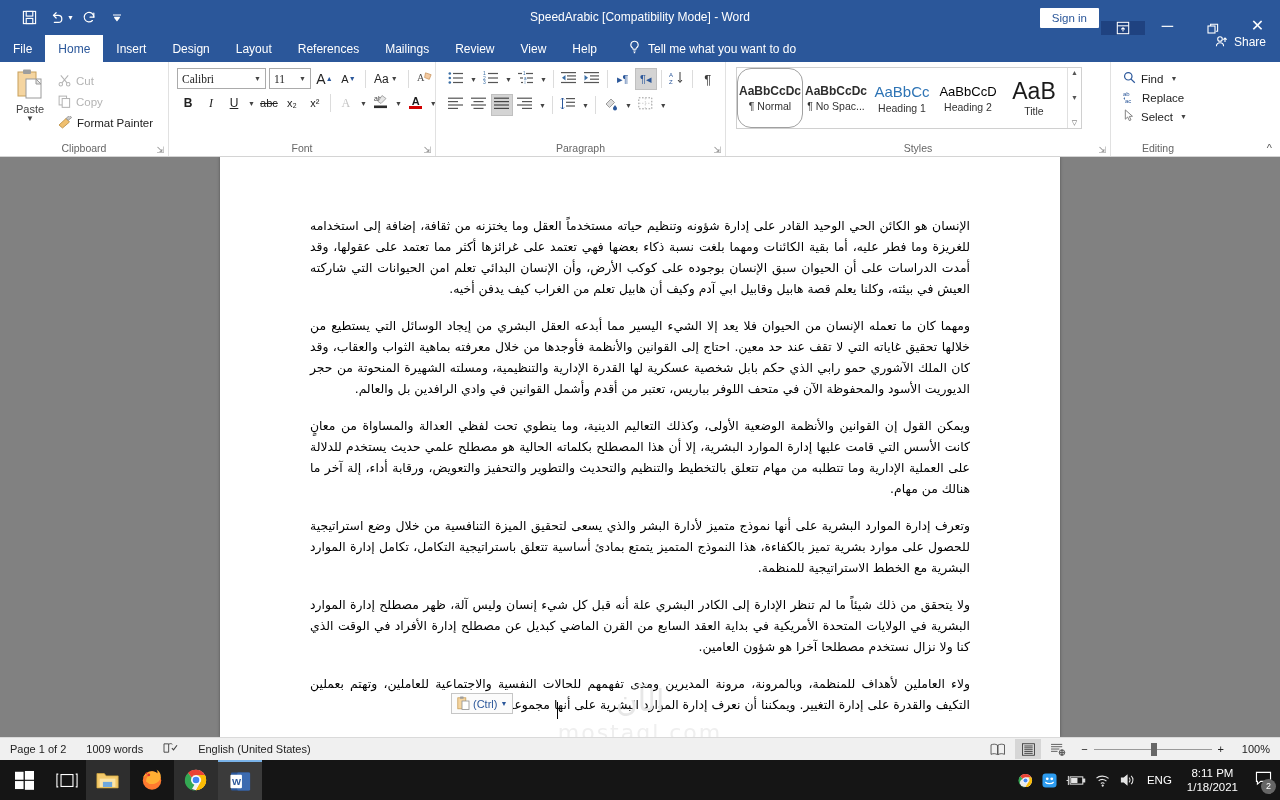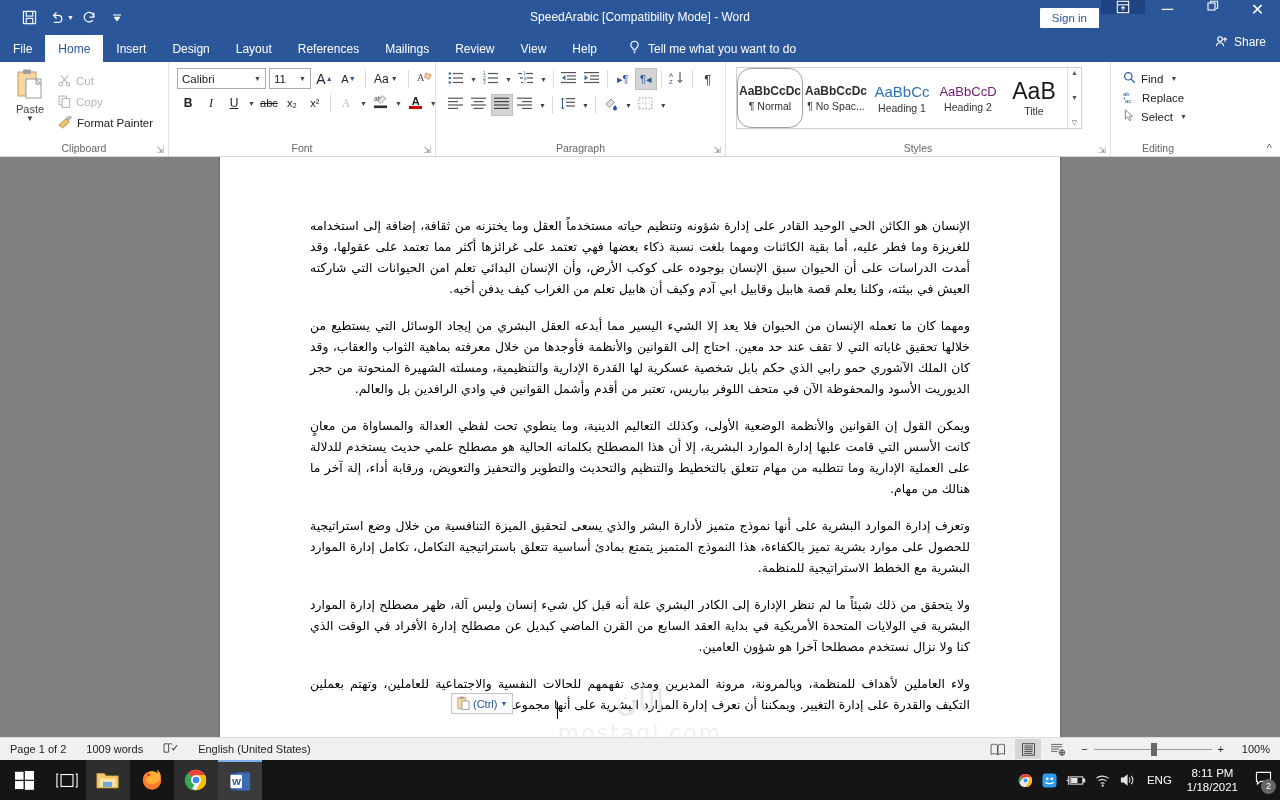--- a/index.html
+++ b/index.html
@@ -21,21 +21,21 @@
     width: 26px; height: 24px; display: flex; align-items: center; justify-content: center;
     color: #ffffff;
   }
   .qat-btn svg { display: block; }
   .qat-caret { font-size: 7px; color:#fff; margin-left:-5px; }
   .title-text {
     position: absolute; left: 0; right: 0; text-align: center;
     color: #ffffff; font-size: 12px; line-height: 35px;
     pointer-events: none;
   }
-  .tb-right { margin-left: auto; display: flex; align-items: flex-start; height:35px; z-index:2;padding-left:16px;}
+  .tb-right { margin-left: auto; display: flex; align-items: flex-end; height:35px; z-index:2;padding-left:16px;}
   .signin {
     color: #2b579a; background:#ffffff; font-size: 11.5px;
     padding: 4px 12px; align-self:center; margin-right: 2px; border-radius:1px;
   }
   .ribbon-display {
     width: 44px; background: #1f4280; display:flex; align-items:center; justify-content:center;
     color:#fff;
   }
   .wbtn {
     width: 45px; display: flex; align-items: center; justify-content: center; color: #fff;
@@ -90,21 +90,21 @@
   .clip-item.enabled { color: #222; }
 
   
   .fontg { width: 267px; }
   .font-row1 { display: flex; align-items: center; gap: 3px; padding-top: 2px; }
   .combo {
     height: 21px; border: 1px solid #ababab; background: #fff;
     display: flex; align-items: center; font-size: 11.5px; color: #222;
     padding-left: 4px; position: relative;
   }
-  .combo .cv { flex: 1; white-space: nowrap; overflow: hidden; }
+  .combo .cv { flex: 1; white-space: nowrap; overflow: hidden; font-family: Liberation Serif, serif; }
   .combo .cc { font-size: 7px; color: #444; padding: 0 4px; }
   .combo.fontname { width: 89px; }
   .combo.fontsize { width: 42px; }
   .ic {
     height: 21px; min-width: 21px; display: flex; align-items: center; justify-content: center;
     font-size: 12px; color: #222; padding: 0 2px;
   }
   .sep { width: 1px; height: 18px; background: #dcdcdc; margin: 0 3px; }
   .font-row2 { display: flex; align-items: center; gap: 1px; padding-top: 3px; }
   .btn {
@@ -624,21 +624,21 @@
           </div>
           <div class="style-item">
             <span class="style-prev" style="color:#2d2d2d;font-size:12px;font-weight:bold">AaBbCcDc</span>
             <span class="style-name">¶ No Spac...</span>
           </div>
           <div class="style-item">
             <span class="style-prev" style="color:#2e74b5;font-size:15px">AaBbCс</span>
             <span class="style-name">Heading 1</span>
           </div>
           <div class="style-item">
-            <span class="style-prev" style="color:#701a75;font-size:13px">AaBbCcD</span>
+            <span class="style-prev" style="color:#000000;font-size:13px">AaBbCcD</span>
             <span class="style-name">Heading 2</span>
           </div>
           <div class="style-item">
             <span class="style-prev" style="color:#1a1a1a;font-size:23px;line-height:23px">AaB</span>
             <span class="style-name">Title</span>
           </div>
           <div class="gal-scroll">
             <span>▲</span>
             <span>▼</span>
             <span>▽</span>

